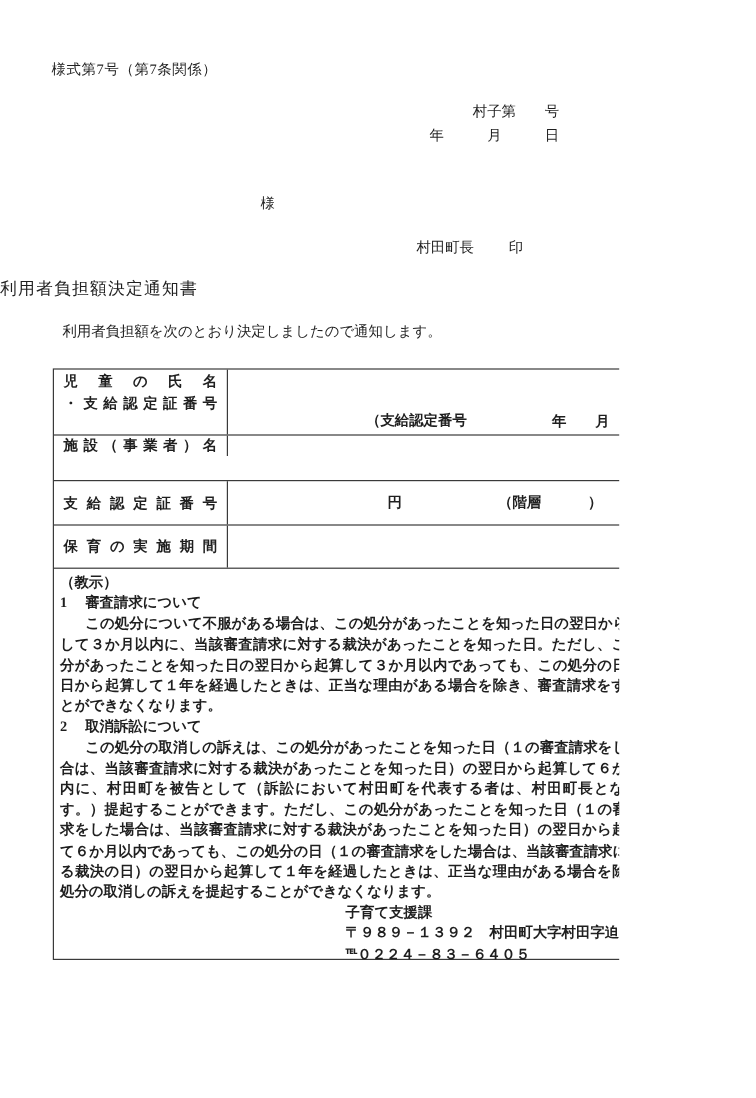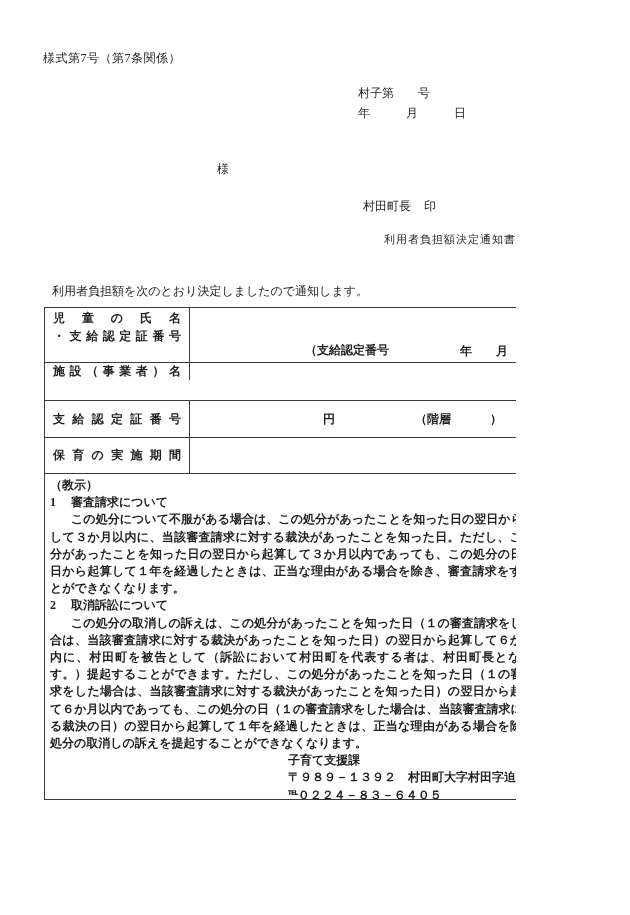--- a/index.html
+++ b/index.html
@@ -5,31 +5,31 @@
   html,body { margin:0; padding:0; }
   body {
     width:630px; height:915px; background:#ffffff;
     font-family:"Liberation Serif","DejaVu Serif",serif;
     color:#1f1f1f;
   }
   .page { position:relative; width:516px; height:915px; font-size:12px; overflow:hidden; }
 
   .form-number { position:absolute; left:43px; top:50px; letter-spacing:0.5px; }
 
-  .doc-meta { position:absolute; top:84px; right:50px; text-align:left; line-height:19.5px; }
+  .doc-meta { position:absolute; top:84px; right:50px; text-align:right; line-height:19.5px; }
 
   .addressee { position:absolute; left:217px; top:161px; }
 
-  .issuer-line { position:absolute; left:363px; right:80px; top:198px;
+  .issuer-line { position:absolute; left:347px; right:80px; top:198px;
                  display:flex; justify-content:space-between; }
 
-  .doc-title { position:absolute; left:0; right:0; top:232px; text-align:right;
-               font-size:11px; letter-spacing:1px;margin-left:33px; }
+  .doc-title { position:absolute; left:0; right:0; top:232px; text-align:left;
+               font-size:14px; letter-spacing:1px; }
 
-  .intro { position:absolute; left:52px; top:283px; }
+  .intro { position:absolute; left:52px; top:268px; }
 
   
   .form-table { position:absolute; left:44px; top:307px; width:510px;
                 border:1px solid #3a3a3a; box-sizing:border-box; }
   .t-row { display:flex; border-bottom:1px solid #3a3a3a; box-sizing:border-box;font-weight:bold; }
   .t-label { width:145px; border-right:1px solid #3a3a3a; box-sizing:border-box;
              padding:0 8px; display:flex; flex-direction:column; justify-content:center; }
   .t-label .just { width:100%; text-align:justify; text-align-last:justify; }
   .t-value { flex:1; position:relative; box-sizing:border-box; }
 

